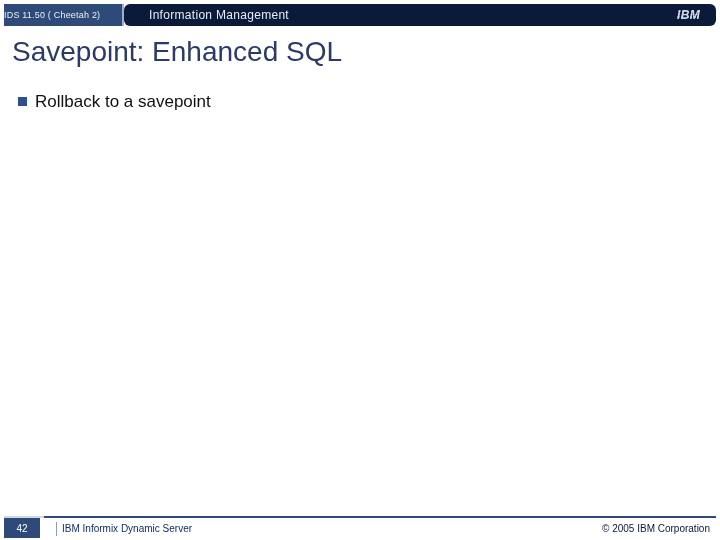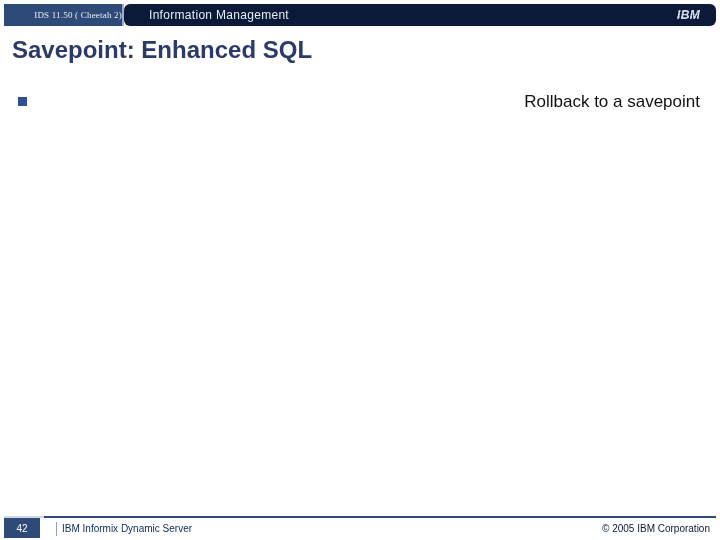--- a/index.html
+++ b/index.html
@@ -4,21 +4,21 @@
 <style>
   * { margin: 0; padding: 0; box-sizing: border-box; }
   html, body { width: 720px; height: 540px; font-family: Arial, Helvetica, sans-serif; background: #fff; }
   .slide { position: relative; width: 720px; height: 540px; background: #fff; }
 
   
   .header { position: absolute; left: 0; right: 0; top: 4px; height: 22px; }
   .hdr-left {
     position: absolute; left: 4px; top: 0; height: 22px; width: 118px;
     background: #2e4a78;
-    display: flex; align-items: center; justify-content: flex-end; font-family: Liberation Serif, serif;
+    display: flex; align-items: center; justify-content: flex-start;
   }
   .hdr-left span { color: #e9eef7; font-size: 9px; letter-spacing: 0.2px; }
   .hdr-sep {
     position: absolute; left: 122px; top: 0; width: 2px; height: 22px;
     background: #9bb0cf;
   }
   .hdr-right {
     position: absolute; left: 124px; right: 4px; top: 0; height: 22px;
     background: linear-gradient(#0a1a38, #0a1a38);
     display: flex; align-items: center; padding-left: 25px; border-radius: 6px;
@@ -41,26 +41,26 @@
     background-clip: text;
     color: transparent;
     font-family: Arial Black, Arial, sans-serif;
     font-weight: 900;
     font-style: italic;
   }
 
   
   .title {
     position: absolute; left: 12px; top: 36px;
-    color: #2b3a66; font-size: 24px; font-weight: 700;
+    color: #2b3a66; font-size: 28px; font-weight: 400;
   }
 
   
   .bullets { position: absolute; left: 18px; top: 92px; right: 20px; }
-  .b1 { display: flex; align-items: flex-start; gap: 8px; margin-bottom: 30px; justify-content: space-between; }
+  .b1 { display: flex; align-items: flex-start; gap: 8px; margin-bottom: 30px; }
   .sq { width: 9px; height: 9px; background: #2f4f8f; margin-top: 5px; flex: 0 0 auto; }
   .b1-text { color: #111; font-size: 17px; }
 
   .sub { margin-left: 56px; color: #111; font-size: 17px; line-height: 1.35; }
 
   
   .footer { position: absolute; left: 0; right: 0; bottom: 0; height: 24px; }
   .ftr-sep-top {
     position: absolute; left: 4px; right: 4px; bottom: 22px; height: 2px;
     background: linear-gradient(to right, #cfd7e6 0 40px, #2e4a78 40px 100%);

